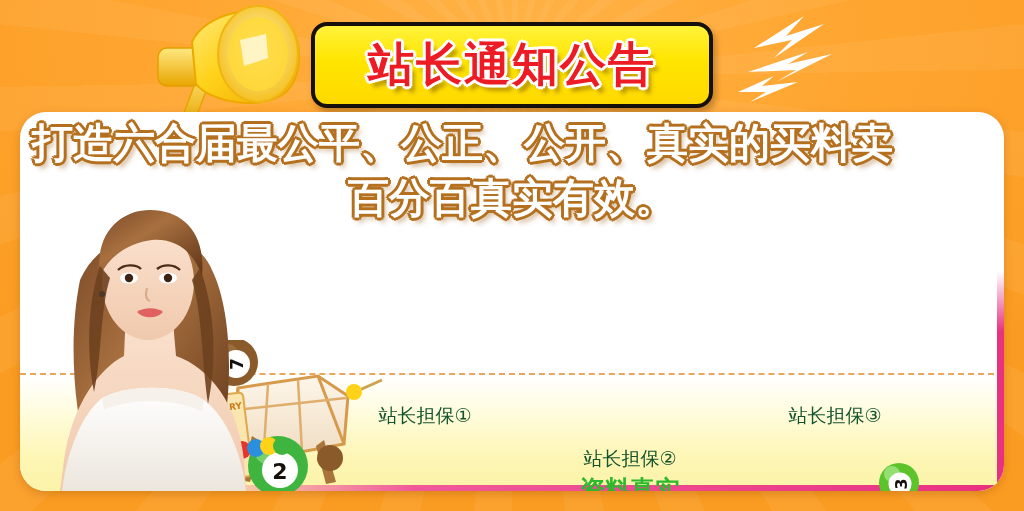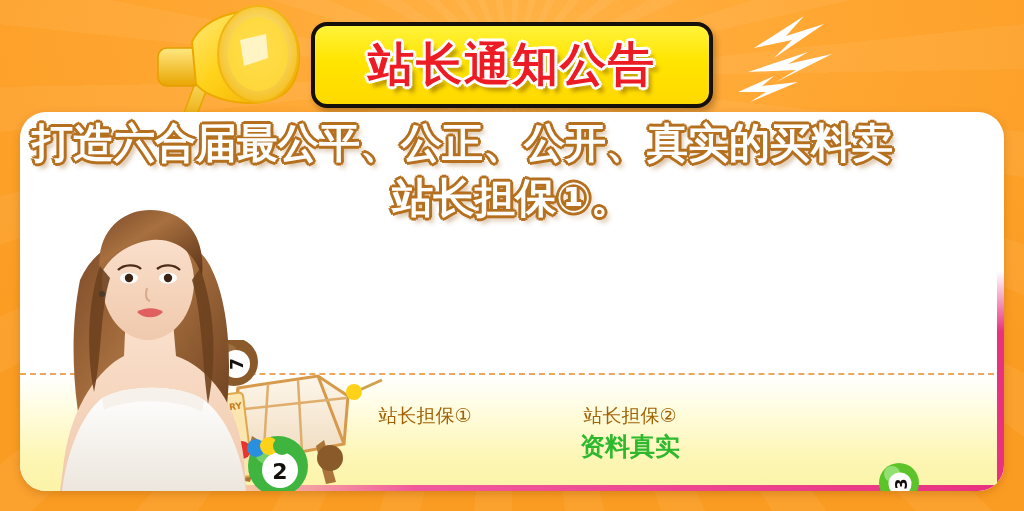--- a/index.html
+++ b/index.html
@@ -84,24 +84,24 @@
   #headline .ln{display:block;white-space:nowrap;}
   #headline .ln.l1,#headline .ln.l2{text-align:left;}
   #headline .ln.l3,#headline .ln.l4{text-align:center;}
   
   #woman{position:absolute;left:22px;top:48px;width:215px;height:331px;z-index:5;}
   
   #lottery-art{position:absolute;left:148px;top:228px;width:230px;height:151px;z-index:4;}
   
   .guar{position:absolute;top:290px;text-align:center;width:150px;z-index:7;}
   #guar-1{left:330px;}
-  #guar-2{left:535px;}
+  #guar-2{left:535px;margin-top:43px;}
   #guar-3{left:740px;}
   .guar .lbl{
-    font-size:19px;color:#a16207;font-weight:normal;line-height:26px;
+    font-size:19px;color:#14532d;font-weight:normal;line-height:26px;
     font-family:"DejaVu Sans","Liberation Sans",sans-serif;
   }
   .guar .val{
     font-size:25px;color:#2eb82e;font-weight:bold;line-height:33px;margin-top:2px;
     font-family:"DejaVu Sans","Liberation Sans",sans-serif;
   }
   
   #ball-green{position:absolute;left:858px;top:350px;width:42px;height:42px;z-index:8;}
 </style>
 </head>
@@ -152,21 +152,21 @@
     <div id="title-text">站长通知公告</div>
   </div>
 
   <div id="panel">
 
     <div id="bottom-area"></div>
     <div id="dashed"></div>
 
     <div id="headline">
       <span class="ln l1">打造六合届最公平、公正、公开、真实的买料卖</span>
-      <span class="ln l4">站长担保①。</span>
+      <span class="ln l4">百分百真实有效。</span>
     </div>
 
     <div id="woman">
       <svg viewBox="0 0 215 331" width="215" height="331">
         <defs>
           <linearGradient id="hairg" x1="0" y1="0" x2="1" y2="1">
             <stop offset="0" stop-color="#7b4a29"></stop>
             <stop offset="0.4" stop-color="#a8703f"></stop>
             <stop offset="1" stop-color="#5d3318"></stop>
           </linearGradient>
@@ -279,20 +279,21 @@
     </div>
 
     <div class="guar" id="guar-1">
       <div class="lbl">站长担保①</div>
     </div>
     <div class="guar" id="guar-2">
       <div class="lbl">站长担保②</div>
       <div class="val">资料真实</div>
     </div>
     <div class="guar" id="guar-3">
+      <div class="lbl">站长担保③</div>
     </div>
 
     <div id="ball-green">
       <svg viewBox="0 0 42 42" width="42" height="42">
         <circle cx="21" cy="21" r="20" fill="#5cc42a"></circle>
         <circle cx="14" cy="12" r="8" fill="#a6e88a" opacity="0.75"></circle>
         <circle cx="22" cy="22" r="11.5" fill="#ffffff"></circle>
         <text x="22" y="29" font-family="DejaVu Sans, sans-serif" font-size="16" font-weight="bold" fill="#15100c" text-anchor="middle" transform="rotate(-90 22 22)">3</text>
       </svg>
     </div>

